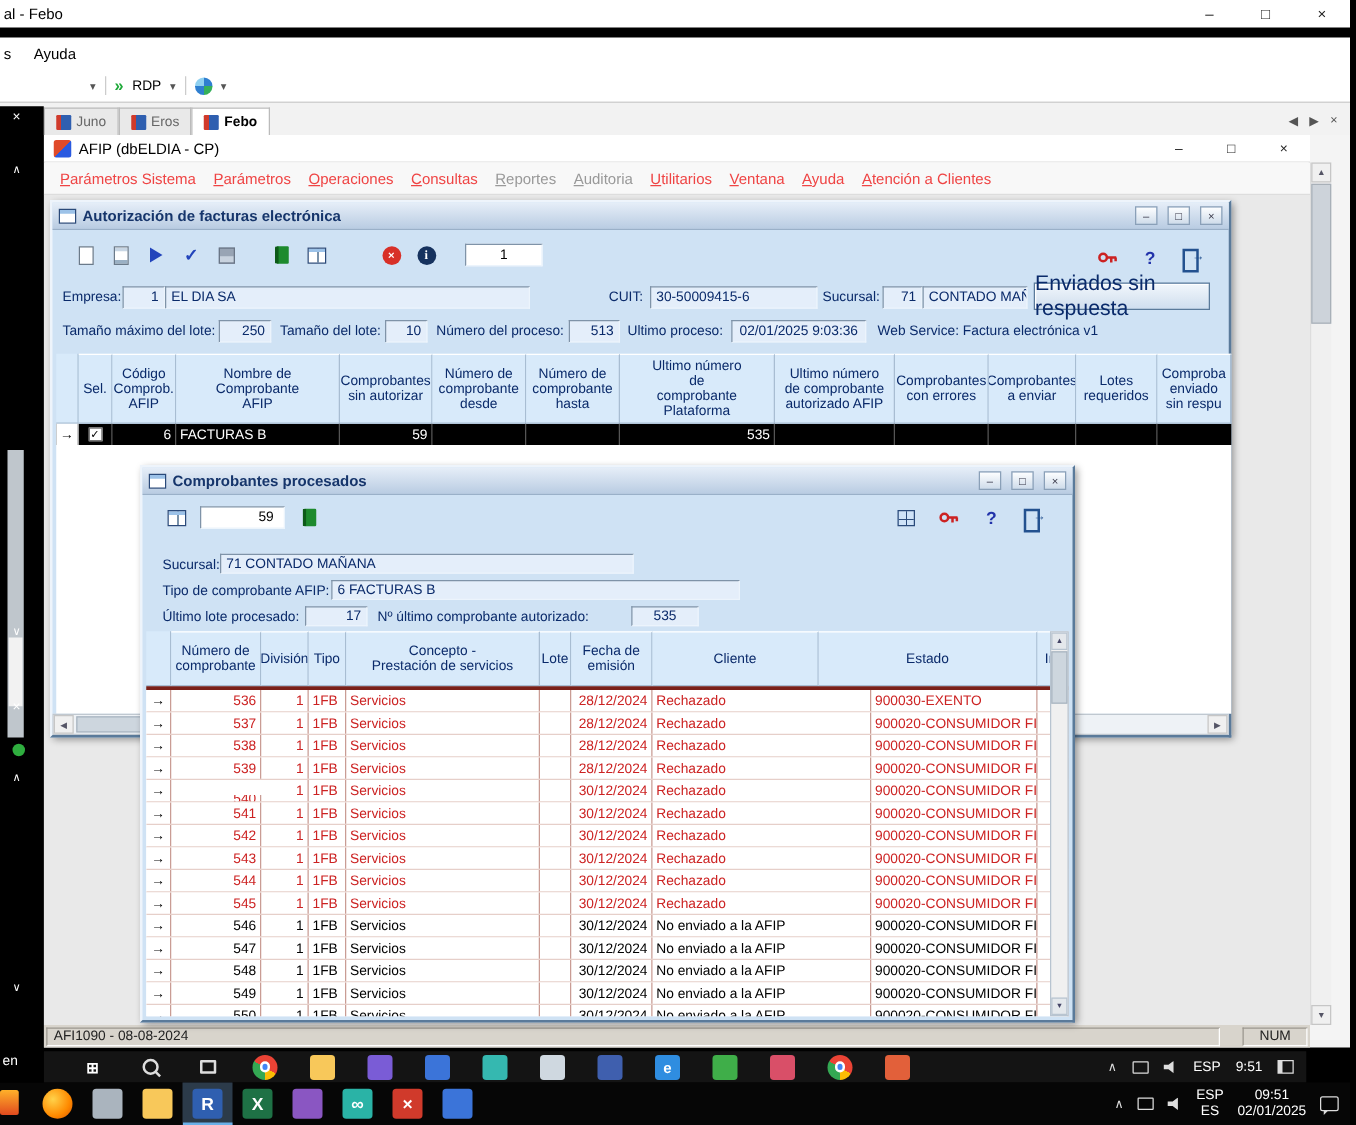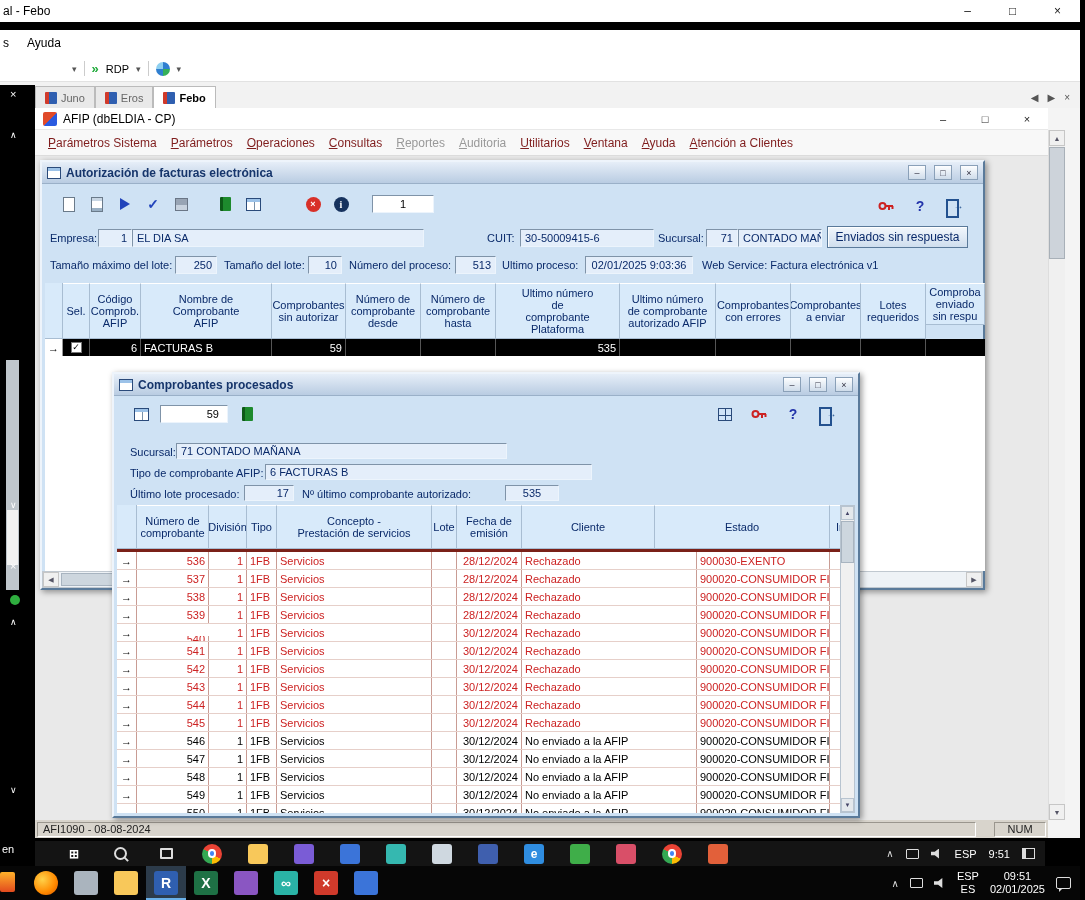--- a/index.html
+++ b/index.html
@@ -27,21 +27,21 @@
 .tab-ico{width:12px;height:12px;border-radius:1px;background:linear-gradient(to right,#d03a2b 0 4px,#2f5fb0 4px)}
 .tab-ctrl{margin-left:auto;margin-right:10px;margin-bottom:5px;display:flex;gap:9px;color:#555;font-size:10px}
 
 
 .afip-bg{left:35px;top:108px;width:1013px;height:730px;background:#f0f0f0;border:1px solid #8a8a8a}
 .afip-title{left:35px;top:108px;width:1013px;height:22px;background:#fff;display:flex;align-items:center;gap:6px;padding-left:8px;font-size:12px;border-bottom:1px solid #e8e8e8}
 .app-ico{width:14px;height:14px;border-radius:2px;background:linear-gradient(135deg,#e04a2a 50%,#2a5ae0 50%)}
 .afip-btns{margin-left:auto;display:flex;height:100%}
 .afip-btn{width:42px;height:100%;display:flex;align-items:center;justify-content:center;color:#222;font-size:11px}
 .afip-menu{left:35px;top:130px;width:1013px;height:26px;background:#f8f8f8;display:flex;align-items:center;padding-left:6px;font-size:12px;border-bottom:1px solid #ddd}
-.amenu{padding:4px 7px;color:#7f1d1d}
+.amenu{padding:4px 7px;color:#ef4444}
 .amenu::first-letter{text-decoration:underline}
 .amenu.dis{color:#999}
 .mdi{left:35px;top:156px;width:1013px;height:664px;background:#e9e9e9}
 .statusbar{left:35px;top:820px;width:1013px;height:18px;background:#d8d4cc;display:flex;align-items:center;padding:1px 2px;gap:18px}
 .sb-panel{border:1px solid;border-color:#9a968e #fff #fff #9a968e;height:15px;display:flex;align-items:center;padding:0 5px;font-size:11px;color:#222}
 .rstrip{left:1048px;top:108px;width:32px;height:730px;background:#f4f4f4}
 .vscroll{left:1048px;top:130px;width:17px;height:690px;background:#f0f0f0;border-left:1px solid #ddd}
 .sc-btn{width:100%;height:16px;background:#f0f0f0;border:1px solid #c6c6c6;display:flex;align-items:center;justify-content:center;font-size:7px;color:#556}
 .sc-thumb{position:absolute;left:0;top:17px;width:16px;height:112px;background:#cdd3da;border:1px solid #a8b0b8}
 
@@ -53,21 +53,21 @@
 .mini-grid-icon{width:14px;height:12px;background:#fff;border:1px solid #2a4a7a;box-shadow:inset 0 3px 0 #9cc2e8}
 .tbtn{width:26px;height:24px;display:flex;align-items:center;justify-content:center}
 .spacer{width:14px}
 
 
 .fld{position:absolute;height:18px;border:1px solid;border-color:#7f93a8 #ecf4fc #ecf4fc #7f93a8;background:#e4eefa;color:#0a2a6a;font-size:11px;display:flex;align-items:center;padding:0 4px;white-space:nowrap;overflow:hidden}
 .fld.right{justify-content:flex-end}
 .fld.center{justify-content:center}
 .fld.white{background:#fff;color:#000}
 .lbl{position:absolute;height:18px;display:flex;align-items:center;color:#0a2a6a;font-size:11px;white-space:nowrap}
-.btn-raised{position:absolute;border:1px solid #5a7a9a;background:linear-gradient(#f2f7fc,#cfdeee);box-shadow:inset 1px 1px 0 #fff;color:#0a2a6a;font-size:12px;display:flex;align-items:center;justify-content:center}
+.btn-raised{position:absolute;border:1px solid #5a7a9a;background:linear-gradient(#f2f7fc,#cfdeee);box-shadow:inset 1px 1px 0 #fff;color:#0a2a6a;font-size:17px;display:flex;align-items:center;justify-content:center}
 
 
 .ghrow{display:flex}
 .ghc{background:#d8eafa;color:#0a2a6a;font-size:11px;line-height:12px;display:flex;align-items:center;justify-content:center;text-align:center;white-space:pre-line;border-right:1px solid #a8bdd2;border-bottom:1px solid #a8bdd2;border-top:1px solid #fff;overflow:hidden;flex:none}
 .ghcorner{flex:none;background:#d8eafa;border-right:1px solid #a8bdd2;border-bottom:1px solid #a8bdd2}
 .sel-row{display:flex;height:17px;background:#000;color:#fff;font-size:11px}
 .sel-cell{display:flex;align-items:center;border-right:1px solid #555;padding:0 3px;overflow:hidden;flex:none}
 .sel-cell.right{justify-content:flex-end}
 .marker-cell{flex:none;background:#fff;color:#000;display:flex;align-items:center;justify-content:center;font-weight:bold;border-right:1px solid #999;font-size:11px}
 .chk{width:11px;height:11px;background:#fff;border:1px solid #777;color:#000;font-size:9px;line-height:9px;display:flex;align-items:center;justify-content:center;margin:auto}
@@ -319,21 +319,21 @@
 Plataforma</div>
           <div class="ghc" style="width: 96px; height: 56px;">Ultimo número
 de comprobante
 autorizado AFIP</div>
           <div class="ghc" style="width: 75px; height: 56px;">Comprobantes
 con errores</div>
           <div class="ghc" style="width: 70px; height: 56px;">Comprobantes
 a enviar</div>
           <div class="ghc" style="width: 65px; height: 56px;">Lotes
 requeridos</div>
-          <div class="ghc" style="width: 59px; height: 42px;">Comproba
+          <div class="ghc" style="width: 59px; height: 56px;">Comproba
 enviado
 sin respu</div>
         </div>
       <div class="sel-row">
         <div class="marker-cell" style="width:18px">→</div>
         <div class="sel-cell" style="width:27px">
             <span class="chk">✓</span>
           </div>
         <div class="sel-cell right" style="width:51px">6</div>
         <div class="sel-cell" style="width:131px">FACTURAS B</div>

